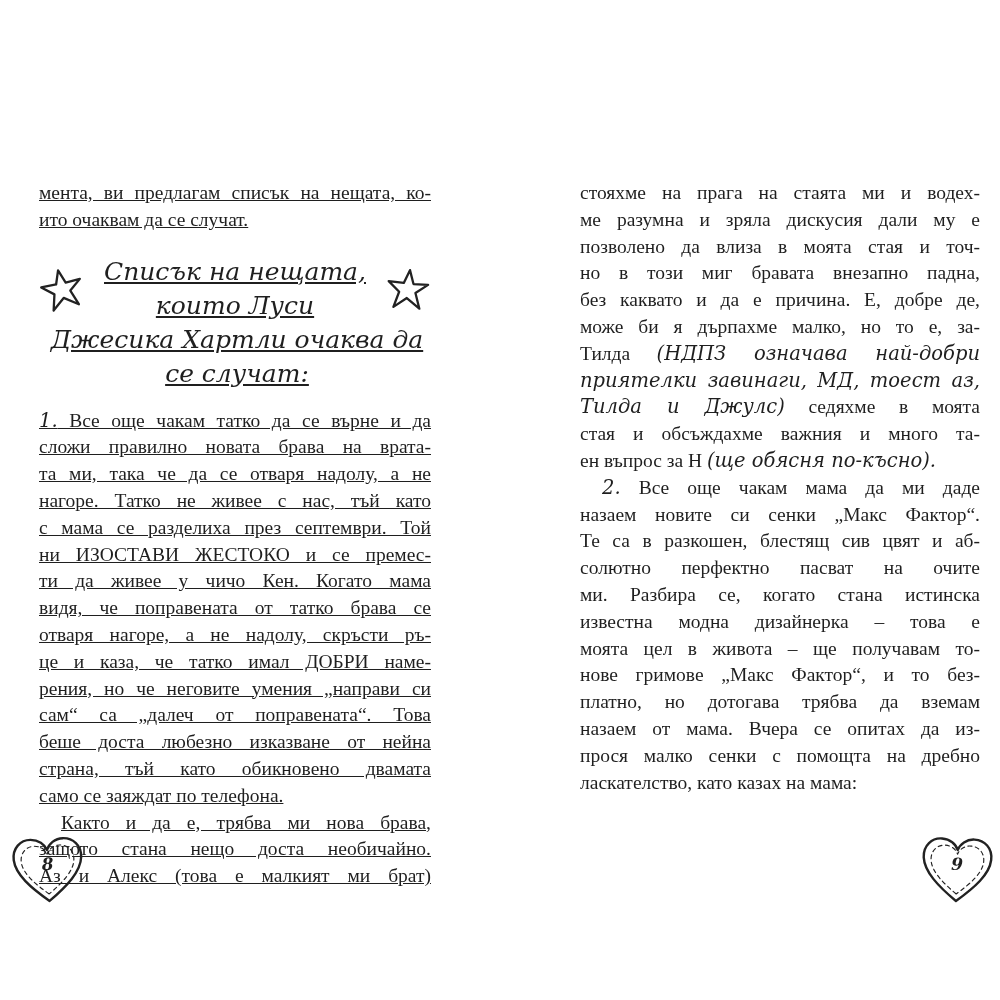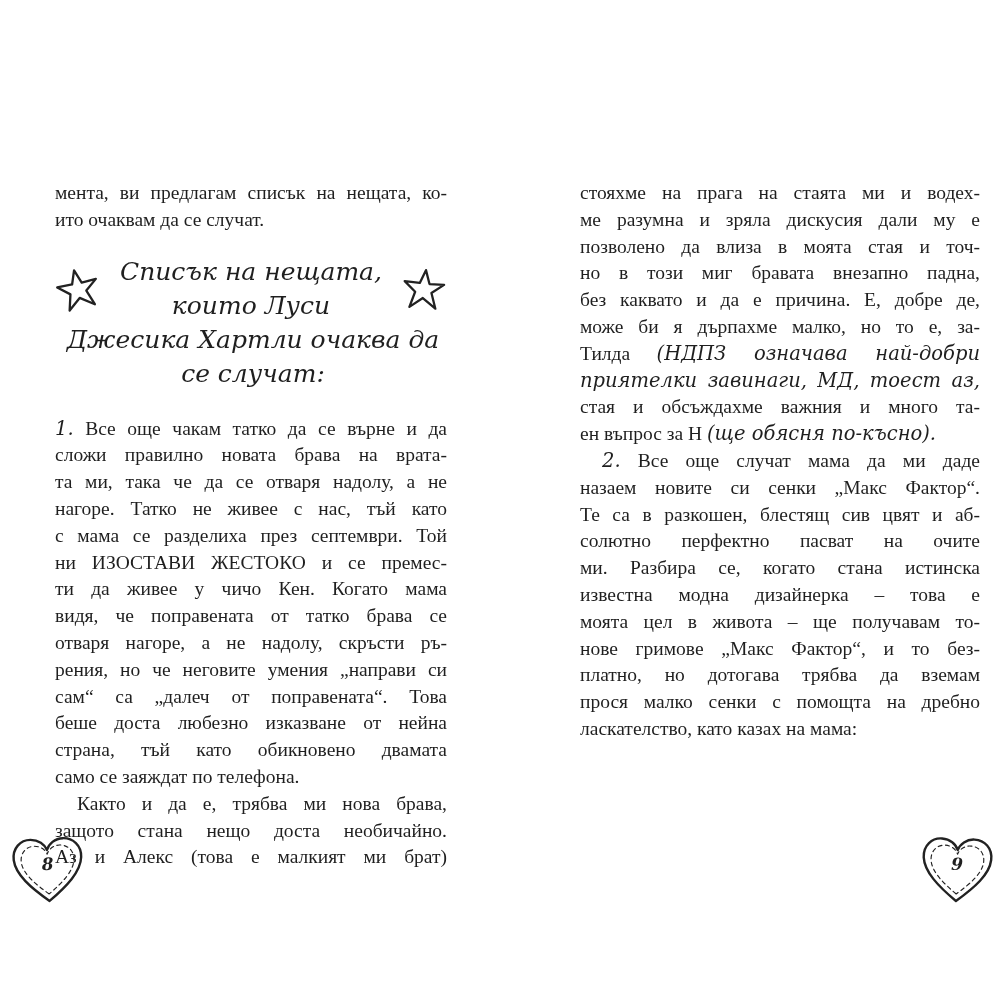--- a/index.html
+++ b/index.html
@@ -3,28 +3,28 @@
 <meta charset="utf-8">
 <style>
   html,body{margin:0;padding:0;}
   body{
     width:1000px;height:1000px;position:relative;overflow:hidden;
     background:#ffffff;color:#1f1f1f;
     font-size:19.5px;
     font-family:"Liberation Serif",serif;
   }
   .col{position:absolute;}
-  #left-col{left:55px;top:180px;width:392px;}
+  #left-col{left:39px;top:180px;width:392px;text-decoration:underline;}
   #right-col{left:580px;top:180px;width:400px;}
   .line{line-height:26.8px;text-align:justify;white-space:normal;}
   .line.j{text-align-last:justify;}
   .line.ind{padding-left:22px;}
   .serif{font-family:"Liberation Serif",serif;}
   .script{font-family:"DejaVu Serif",serif;font-style:italic;margin-top:6px;}
-  .heading-block{margin-top:21px;margin-bottom:25px;}
+  .heading-block{margin-top:21px;margin-bottom:17px;}
   .heading-row{display:flex;align-items:center;justify-content:space-between;}
   .heading-line{
     font-family:"DejaVu Serif",serif;font-style:italic;
     font-size:25px;line-height:34px;text-align:center;
   }
   .heading-line.l2{padding-left:4px;}
   .star{width:46px;height:46px;flex:0 0 auto;}
   .star svg{display:block;width:100%;height:100%;}
   .star.left{transform:rotate(-12deg);}
   .star.right{transform:rotate(6deg);}
@@ -68,20 +68,21 @@
   <div id="left-body">
       <div class="line j"><span class="script">1.</span><span class="serif"> Все още чакам татко да се върне и да</span></div>
       <div class="line j"><span class="serif">сложи правилно новата брава на врата-</span></div>
       <div class="line j"><span class="serif">та ми, така че да се отваря надолу, а не</span></div>
       <div class="line j"><span class="serif">нагоре. Татко не живее с нас, тъй като</span></div>
       <div class="line j"><span class="serif">с мама се разделиха през септември. Той</span></div>
       <div class="line j"><span class="serif">ни ИЗОСТАВИ ЖЕСТОКО и се премес-</span></div>
       <div class="line j"><span class="serif">ти да живее у чичо Кен. Когато мама</span></div>
       <div class="line j"><span class="serif">видя, че поправената от татко брава се</span></div>
       <div class="line j"><span class="serif">отваря нагоре, а не надолу, скръсти ръ-</span></div>
+      <div class="line j"><span class="serif">це и каза, че татко имал ДОБРИ наме-</span></div>
       <div class="line j"><span class="serif">рения, но че неговите умения „направи си</span></div>
       <div class="line j"><span class="serif">сам“ са „далеч от поправената“. Това</span></div>
       <div class="line j"><span class="serif">беше доста любезно изказване от нейна</span></div>
       <div class="line j"><span class="serif">страна, тъй като обикновено двамата</span></div>
       <div class="line"><span class="serif">само се заяждат по телефона.</span></div>
       <div class="line j ind"><span class="serif">Както и да е, трябва ми нова брава,</span></div>
       <div class="line j"><span class="serif">защото стана нещо доста необичайно.</span></div>
       <div class="line j"><span class="serif">Аз и Алекс (това е малкият ми брат)</span></div>
     </div>
 </div>
@@ -89,31 +90,33 @@
 <div class="col" id="right-col">
   <div id="right-body">
       <div class="line j"><span class="serif">стояхме на прага на стаята ми и водех-</span></div>
       <div class="line j"><span class="serif">ме разумна и зряла дискусия дали му е</span></div>
       <div class="line j"><span class="serif">позволено да влиза в моята стая и точ-</span></div>
       <div class="line j"><span class="serif">но в този миг бравата внезапно падна,</span></div>
       <div class="line j"><span class="serif">без каквато и да е причина. Е, добре де,</span></div>
       <div class="line j"><span class="serif">може би я дърпахме малко, но то е, за-</span></div>
       <div class="line j"><span class="serif">Тилда </span><span class="script">(НДПЗ означава най-добри</span></div>
       <div class="line j"><span class="script">приятелки завинаги, МД, тоест аз,</span></div>
+      <div class="line j"><span class="script">Тилда и Джулс)</span><span class="serif"> седяхме в моята</span></div>
       <div class="line j"><span class="serif">стая и обсъждахме важния и много та-</span></div>
       <div class="line"><span class="serif">ен въпрос за Н </span><span class="script">(ще обясня по-късно).</span></div>
-      <div class="line j ind"><span class="script">2.</span><span class="serif"> Все още случат мама да ми даде</span></div>
+      <div class="line j ind"><span class="script">2.</span><span class="serif"> Все още чакам мама да ми даде</span></div>
       <div class="line j"><span class="serif">назаем новите си сенки „Макс Фактор“.</span></div>
       <div class="line j"><span class="serif">Те са в разкошен, блестящ сив цвят и аб-</span></div>
       <div class="line j"><span class="serif">солютно перфектно пасват на очите</span></div>
       <div class="line j"><span class="serif">ми. Разбира се, когато стана истинска</span></div>
       <div class="line j"><span class="serif">известна модна дизайнерка – това е</span></div>
       <div class="line j"><span class="serif">моята цел в живота – ще получавам то-</span></div>
       <div class="line j"><span class="serif">нове гримове „Макс Фактор“, и то без-</span></div>
       <div class="line j"><span class="serif">платно, но дотогава трябва да вземам</span></div>
+      <div class="line j"><span class="serif">назаем от мама. Вчера се опитах да из-</span></div>
       <div class="line j"><span class="serif">прося малко сенки с помощта на дребно</span></div>
       <div class="line"><span class="serif">ласкателство, като казах на мама:</span></div>
     </div>
 </div>
 
 <div class="heart hl">
   <svg viewBox="0 0 80 74" fill="none" stroke="#222222" stroke-linejoin="round" stroke-linecap="round">
     <path stroke-width="2.4" d="M40 68 C 22 54, 7.5 40, 6.3 25.5 C 5.4 13.5, 14 5.5, 24 6 C 32 6.4, 38 11, 40 17 C 42 11, 48.5 5.8, 56.5 6 C 66.5 6.3, 74.8 13.8, 73.8 25.8 C 72.6 40.5, 58 54, 40 68 Z"></path>
     <path stroke-width="1.5" stroke-dasharray="5 4.5" transform="translate(40,36) scale(0.78) translate(-40,-36)" d="M40 68 C 22 54, 7.5 40, 6.3 25.5 C 5.4 13.5, 14 5.5, 24 6 C 32 6.4, 38 11, 40 17 C 42 11, 48.5 5.8, 56.5 6 C 66.5 6.3, 74.8 13.8, 73.8 25.8 C 72.6 40.5, 58 54, 40 68 Z"></path>
   </svg>

